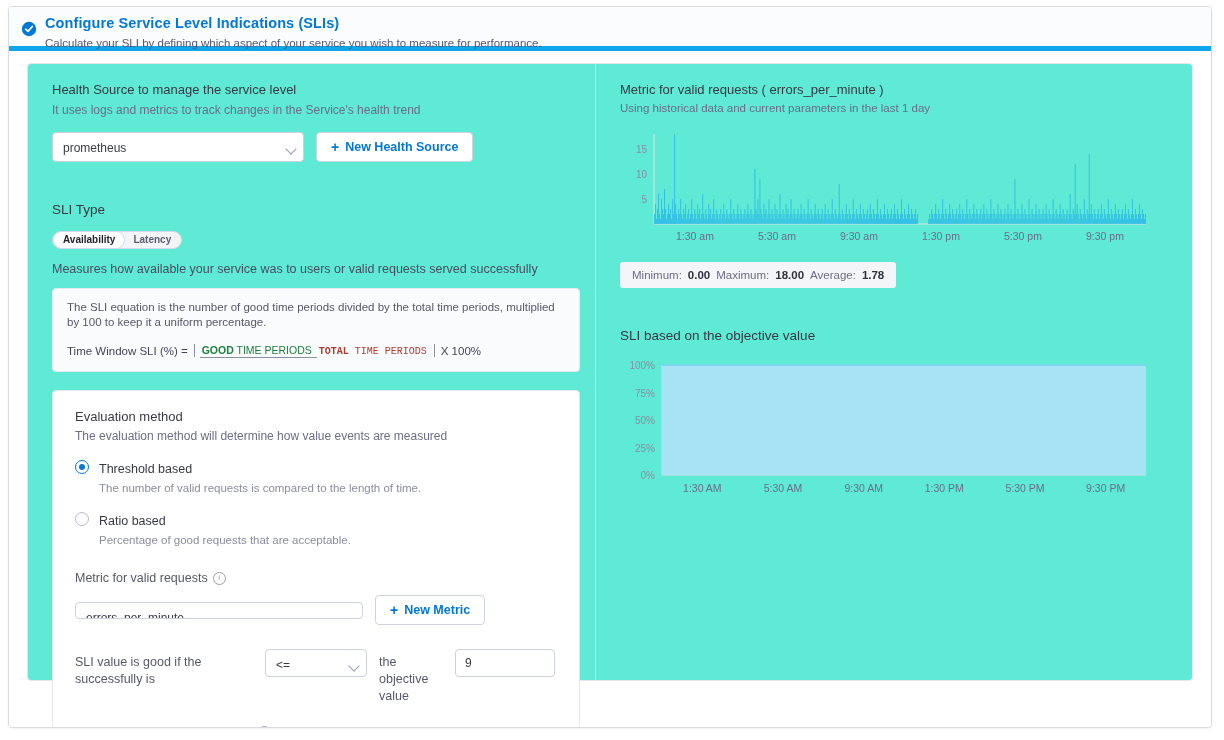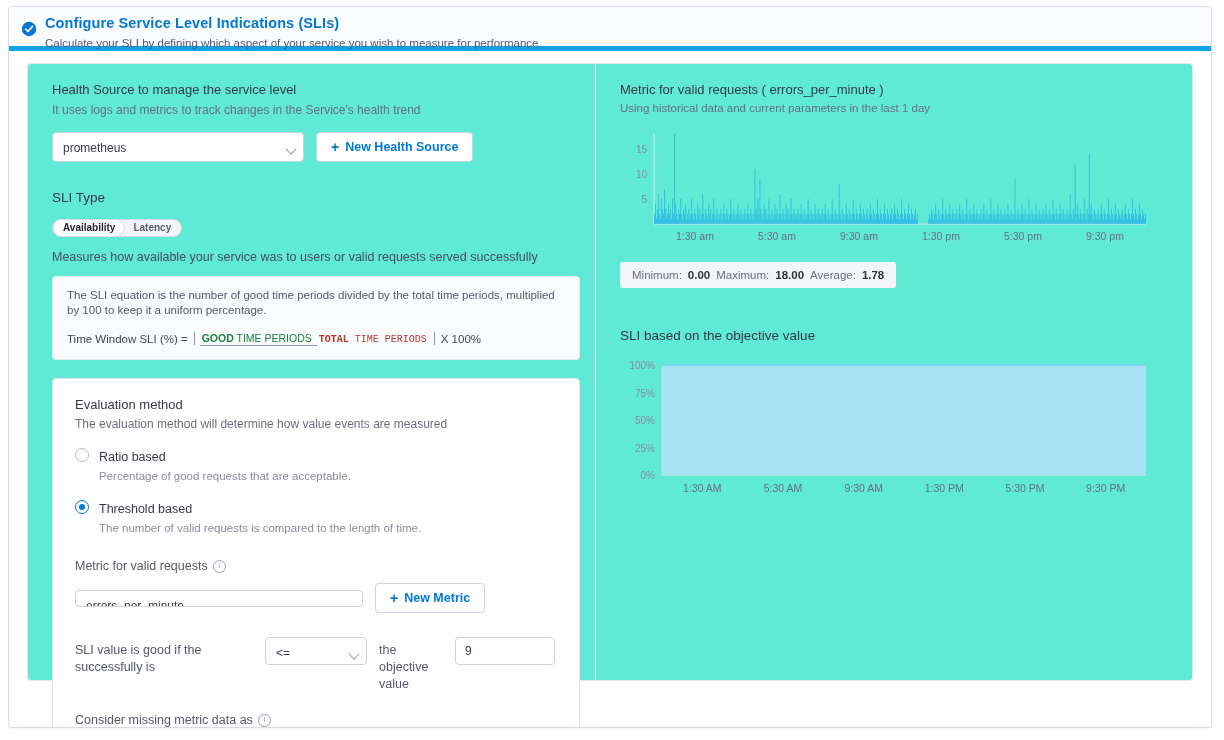--- a/index.html
+++ b/index.html
@@ -147,21 +147,21 @@
     font-weight: bold;
     padding: 0 14px;
     display: inline-flex;
     align-items: center;
     gap: 6px;
     cursor: pointer;
   }
   .btn-link .plus { font-size: 14px; font-weight: bold; line-height: 12px; }
 
   .sli-type-title {
-    margin-top: 28px;
+    margin-top: 40px;
     font-size: 13.5px;
     color: #383946;
   }
   .pill-group {
     margin-top: 14px;
     display: inline-flex;
     align-items: center;
     border: 1px solid #d7d9e6;
     border-radius: 11px;
     background: #f3f4f8;
@@ -386,32 +386,32 @@
               </span>
               <span>X 100%</span>
             </div>
           </div>
 
           <div class="eval-card">
             <div class="eval-title">Evaluation method</div>
             <div class="eval-sub">The evaluation method will determine how value events are measured</div>
 
             <div class="radio-row">
+              <span class="radio on"></span>
+              <span>
+                <span class="radio-label">Threshold based</span>
+                <div class="radio-desc">The number of valid requests is compared to the length of time.</div>
+              </span>
+            </div>
+
+            <div class="radio-row">
               <span class="radio"></span>
               <span>
                 <span class="radio-label">Ratio based</span>
                 <div class="radio-desc">Percentage of good requests that are acceptable.</div>
-              </span>
-            </div>
-
-            <div class="radio-row">
-              <span class="radio on"></span>
-              <span>
-                <span class="radio-label">Threshold based</span>
-                <div class="radio-desc">The number of valid requests is compared to the length of time.</div>
               </span>
             </div>
 
             <div class="field-label">
               <span>Metric for valid requests</span>
               <span class="info-icon">i</span>
             </div>
 
             <div class="metric-row">
               <div class="select sel-metric">

